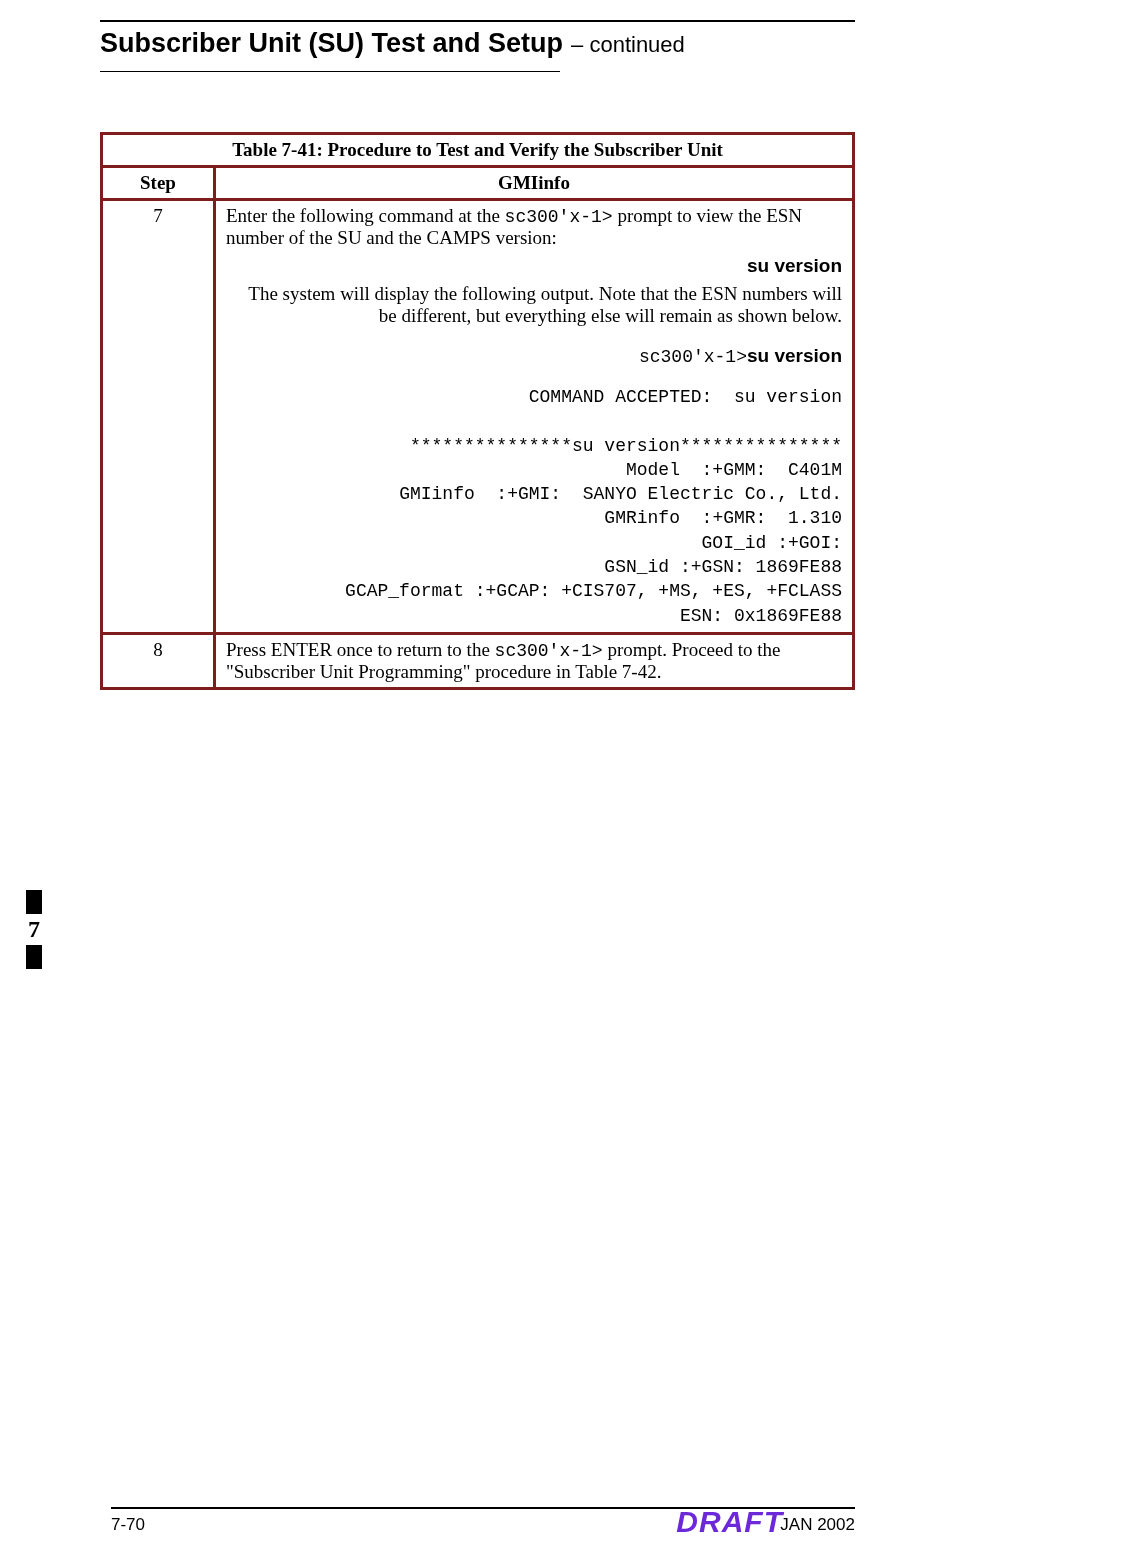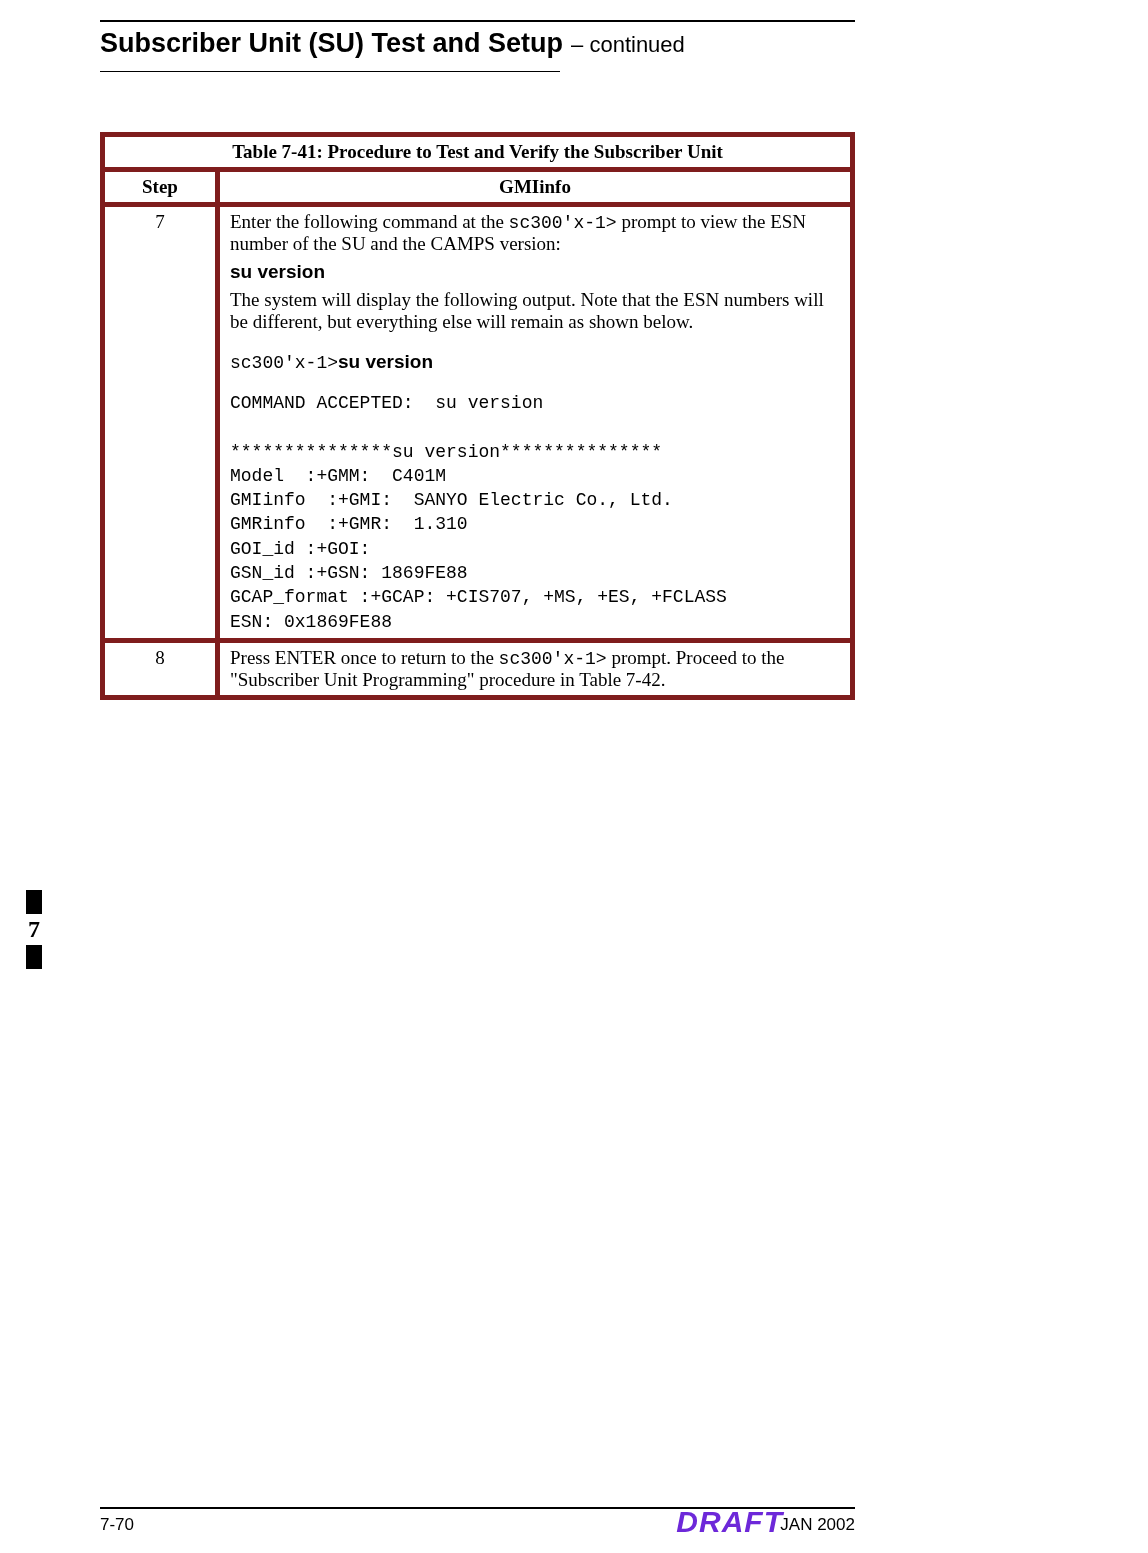--- a/index.html
+++ b/index.html
@@ -40,21 +40,21 @@
   .hr-under-title {
     border-top: 1px solid #000;
     margin: 0 0 60px 0;
     width: 460px;
   }
   table.proc {
     width: 100%;
     border-collapse: collapse;
   }
   table.proc th, table.proc td {
-    border: 5px solid #7f1d1d;
+    border: 3px solid #7f1d1d;
     padding: 4px 10px;
     vertical-align: top;
     font-size: 19px;
   }
   table.proc th {
     font-weight: bold;
     text-align: center;
   }
   .caption-cell {
     text-align: center;
@@ -73,21 +73,21 @@
     font-family: "Courier New", Courier, monospace;
     font-size: 18px;
   }
   pre.mono {
     font-family: "Courier New", Courier, monospace;
     font-size: 18px;
     margin: 0;
     white-space: pre;
     line-height: 1.35;
   }
-  .block { margin-top: 6px; }
+  .block { margin-top: 6px; text-align: right; }
   .side-tab {
     position: absolute;
     left: 24px;
     top: 890px;
     width: 30px;
   }
   .side-tab .bar {
     width: 16px;
     height: 24px;
     background: #000;
@@ -96,21 +96,21 @@
   .side-tab .num {
     font-family: "Times New Roman", serif;
     font-weight: bold;
     font-size: 24px;
     width: 20px;
     text-align: center;
     margin: 2px 0;
   }
   .footer {
     position: absolute;
-    left: 100px;
+    left: 111px;
     right: 72px;
     bottom: 18px;
   }
   .footer-hr {
     border-top: 2px solid #000;
     margin-bottom: 6px;
   }
   .footer-row {
     display: flex;
     align-items: baseline;

